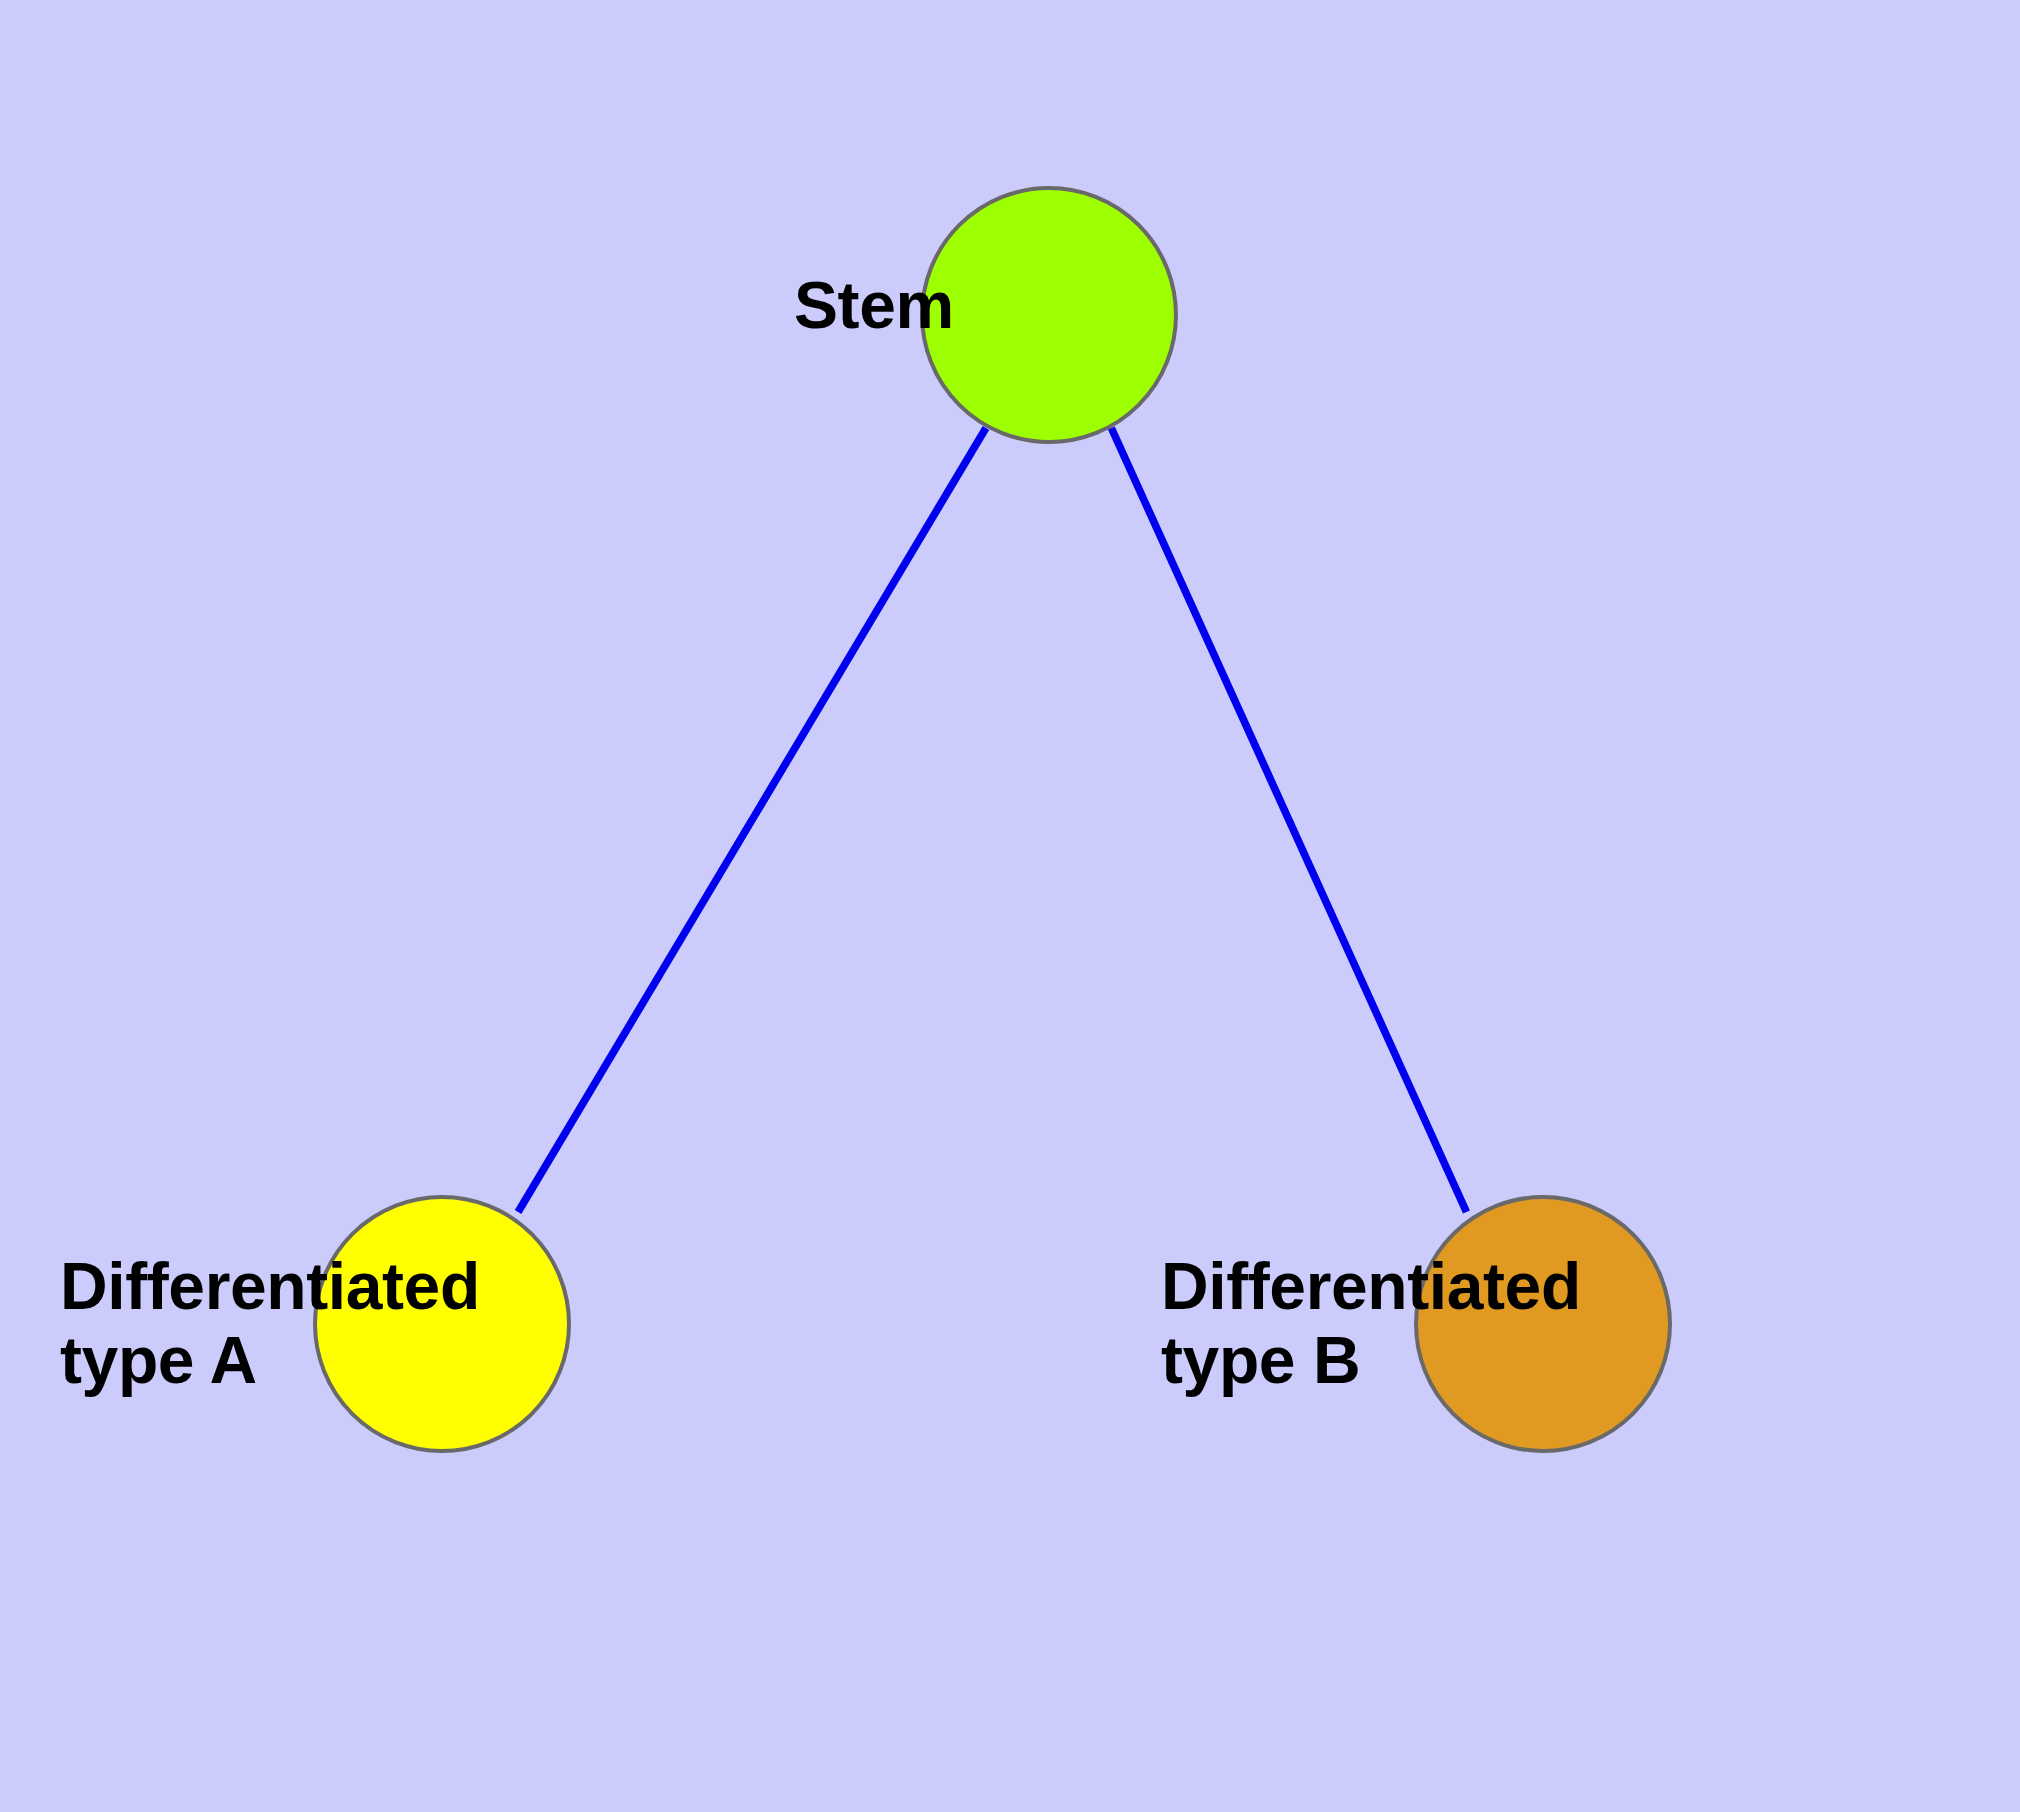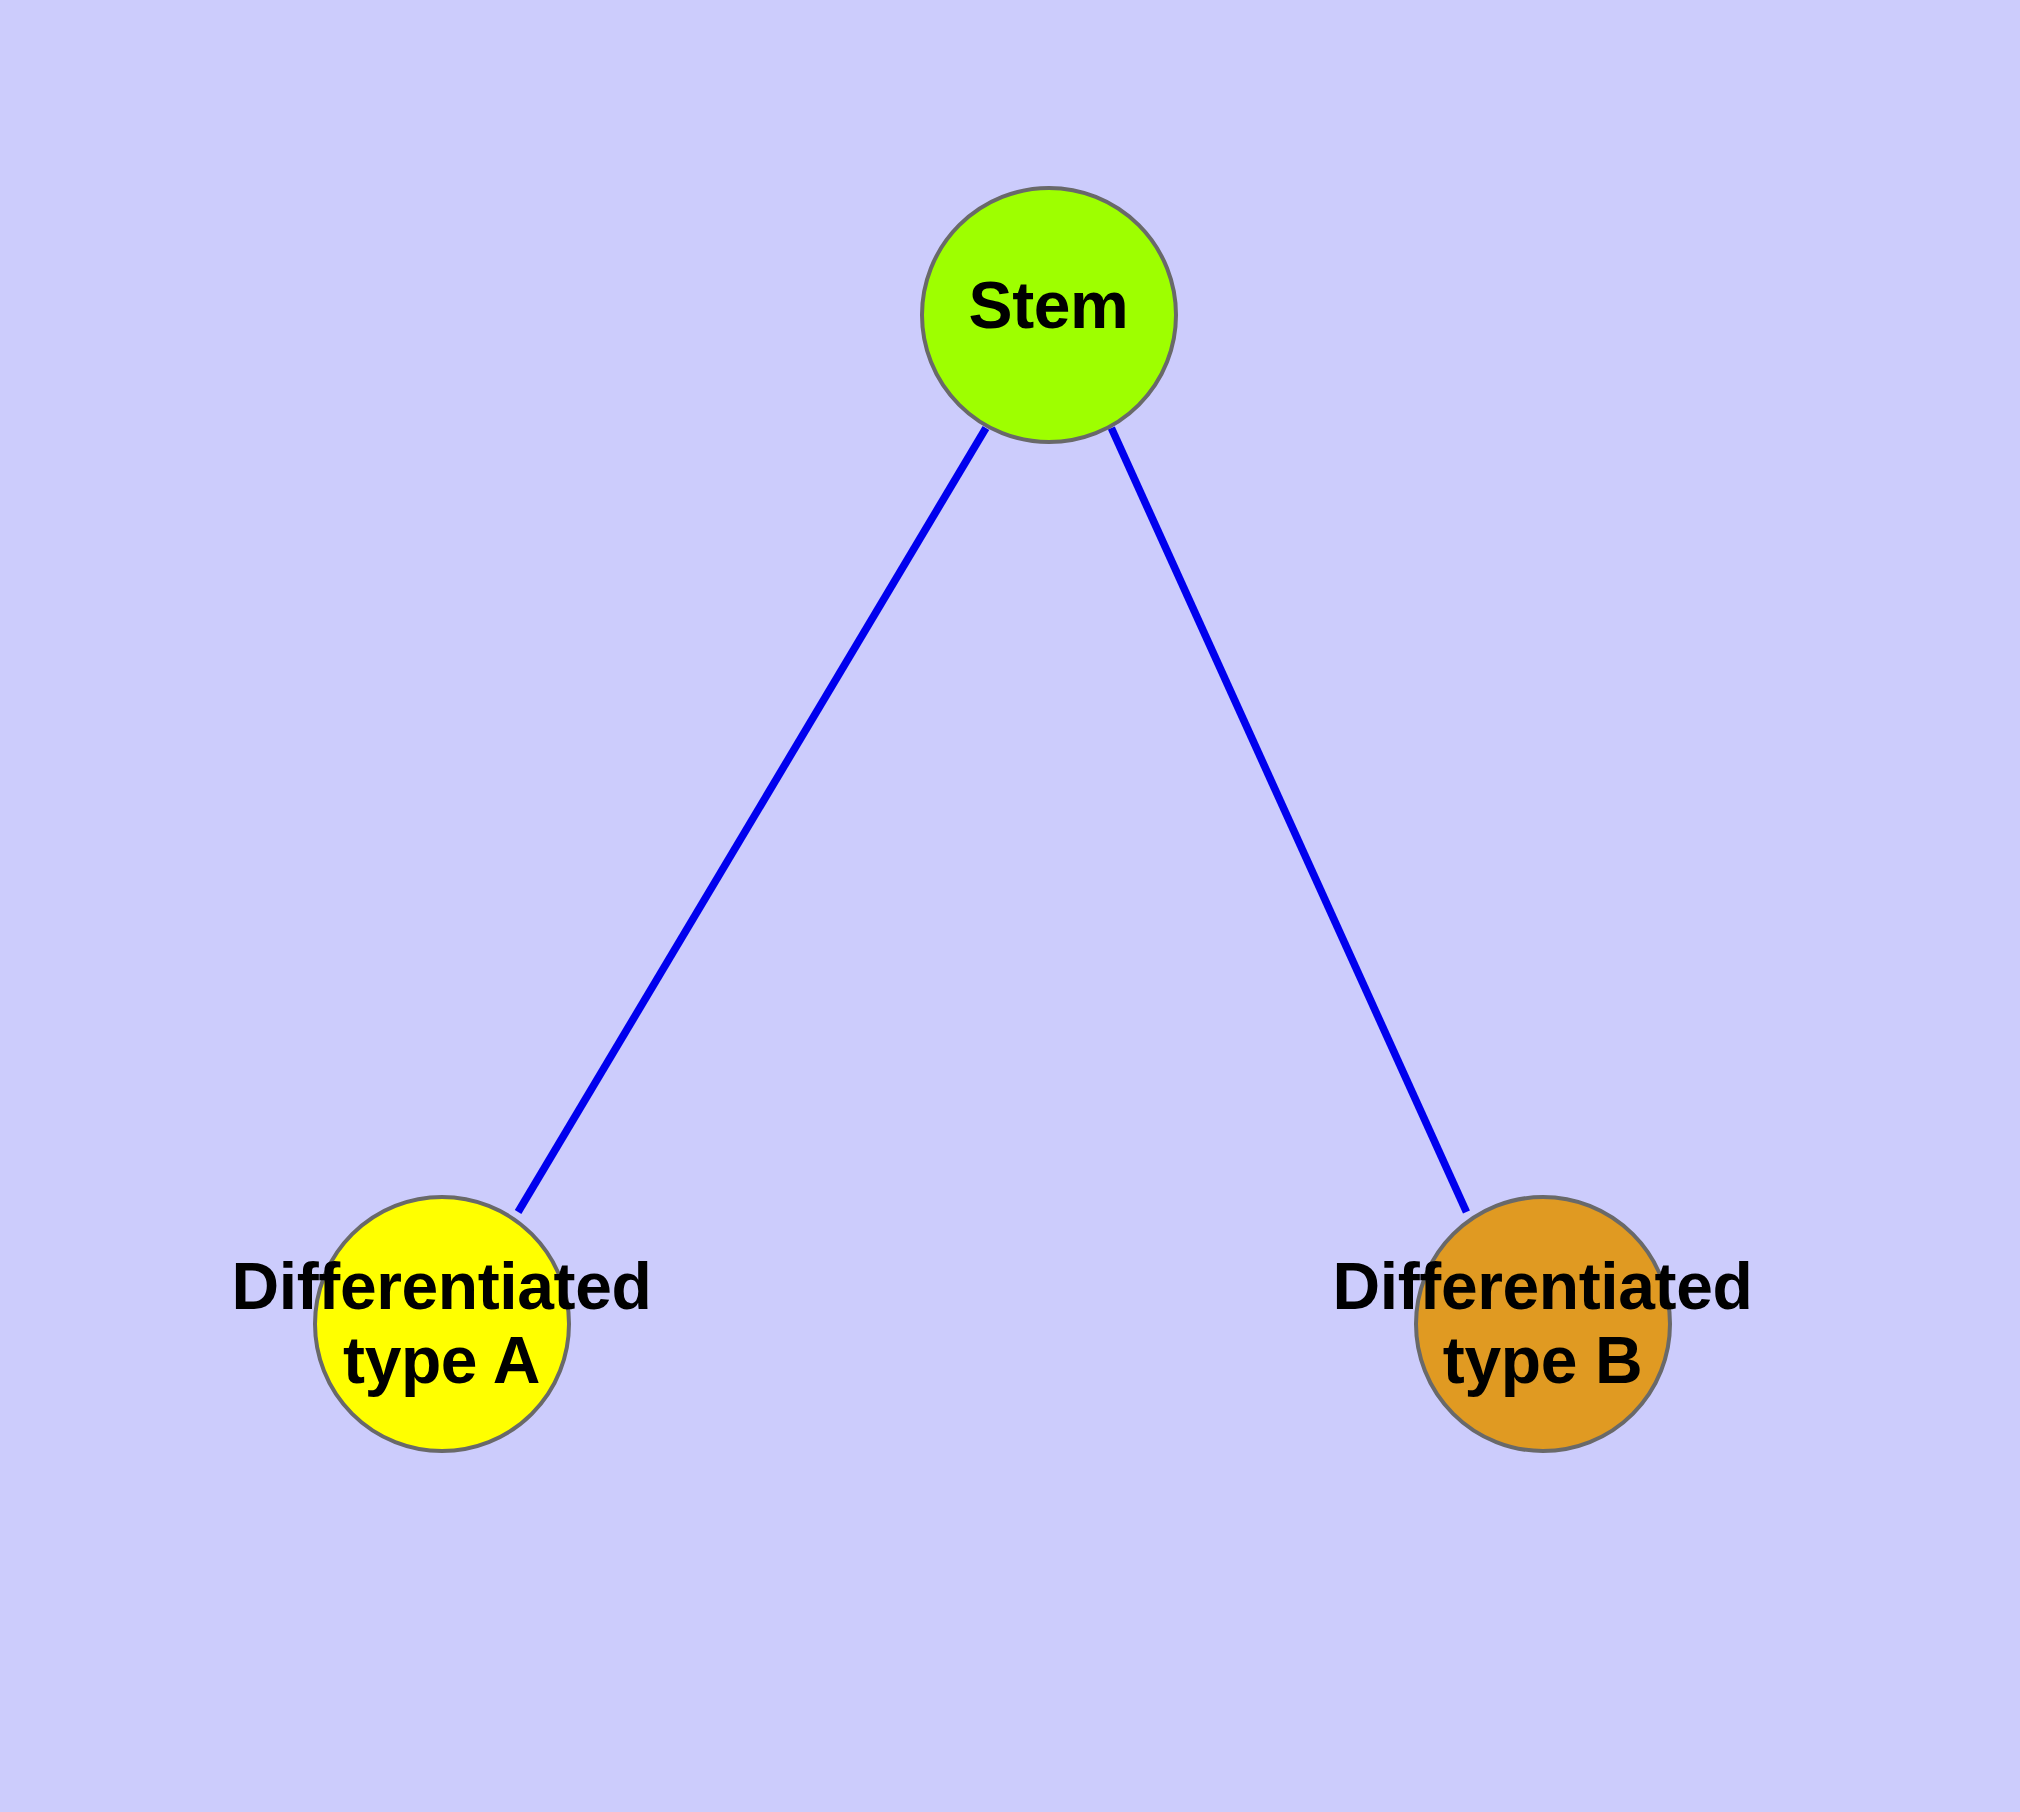--- a/index.html
+++ b/index.html
@@ -48,21 +48,20 @@
     left: 1414px;
     top: 1195px;
     width: 258px;
     height: 258px;
     background: #e09a22;
   }
   .node-label {
     position: absolute;
     color: #000000;
     font-weight: bold;
-    text-align: center;
     white-space: pre;
     line-height: 1.12;
     letter-spacing: -0.4px;
   }
   #label-stem {
     left: 794px;
     top: 269px;
     width: 509px;
     font-size: 66px;
   }

